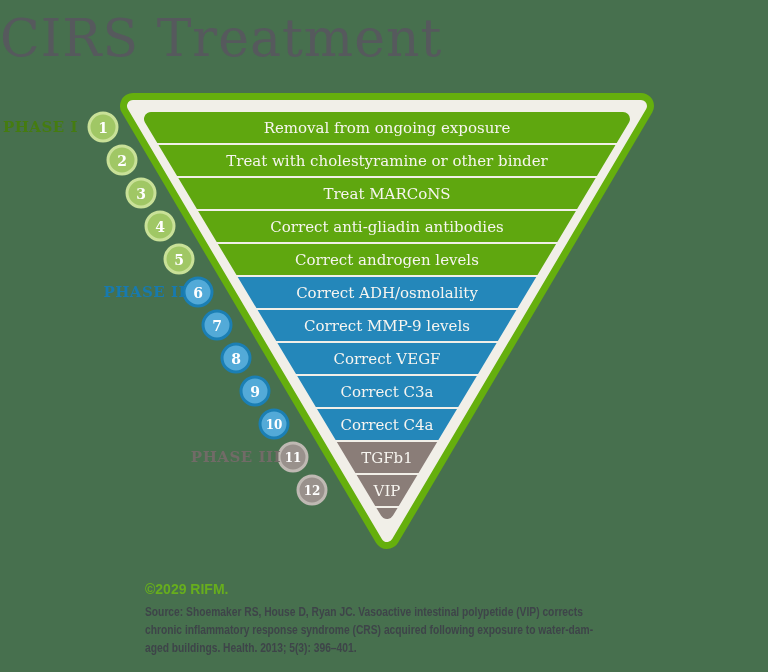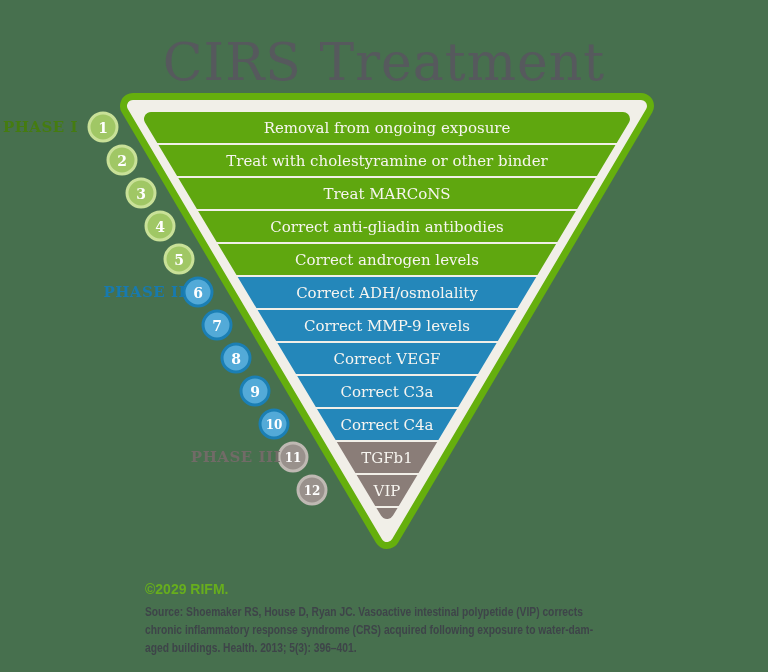--- a/index.html
+++ b/index.html
@@ -5,22 +5,22 @@
   html,body { margin:0; padding:0; }
   body {
     width:768px; height:672px;
     background:#47704e;
     position:relative; overflow:hidden;
     font-family:"DejaVu Serif", serif;
   }
   .stage { position:absolute; left:0; top:0; width:768px; height:672px; }
 
   .title {
-    position:absolute; left:0; top:32px; width:768px;
-    text-align:center;
+    position:absolute; left:0; top:8px; width:768px;
+    text-align:left;
     font-size:52px; letter-spacing:1px;
     color:#56595d;
   }
 
   svg { position:absolute; left:0; top:0; }
 
   .outer-tri   { fill:#65af0d; stroke:#65af0d; stroke-width:26; stroke-linejoin:round; }
   .cream-tri   { fill:#f1efe8; stroke:#f1efe8; stroke-width:12; stroke-linejoin:round; }
   .mask-tri    { fill:#ffffff; stroke:#ffffff; stroke-width:14; stroke-linejoin:round; }
 

